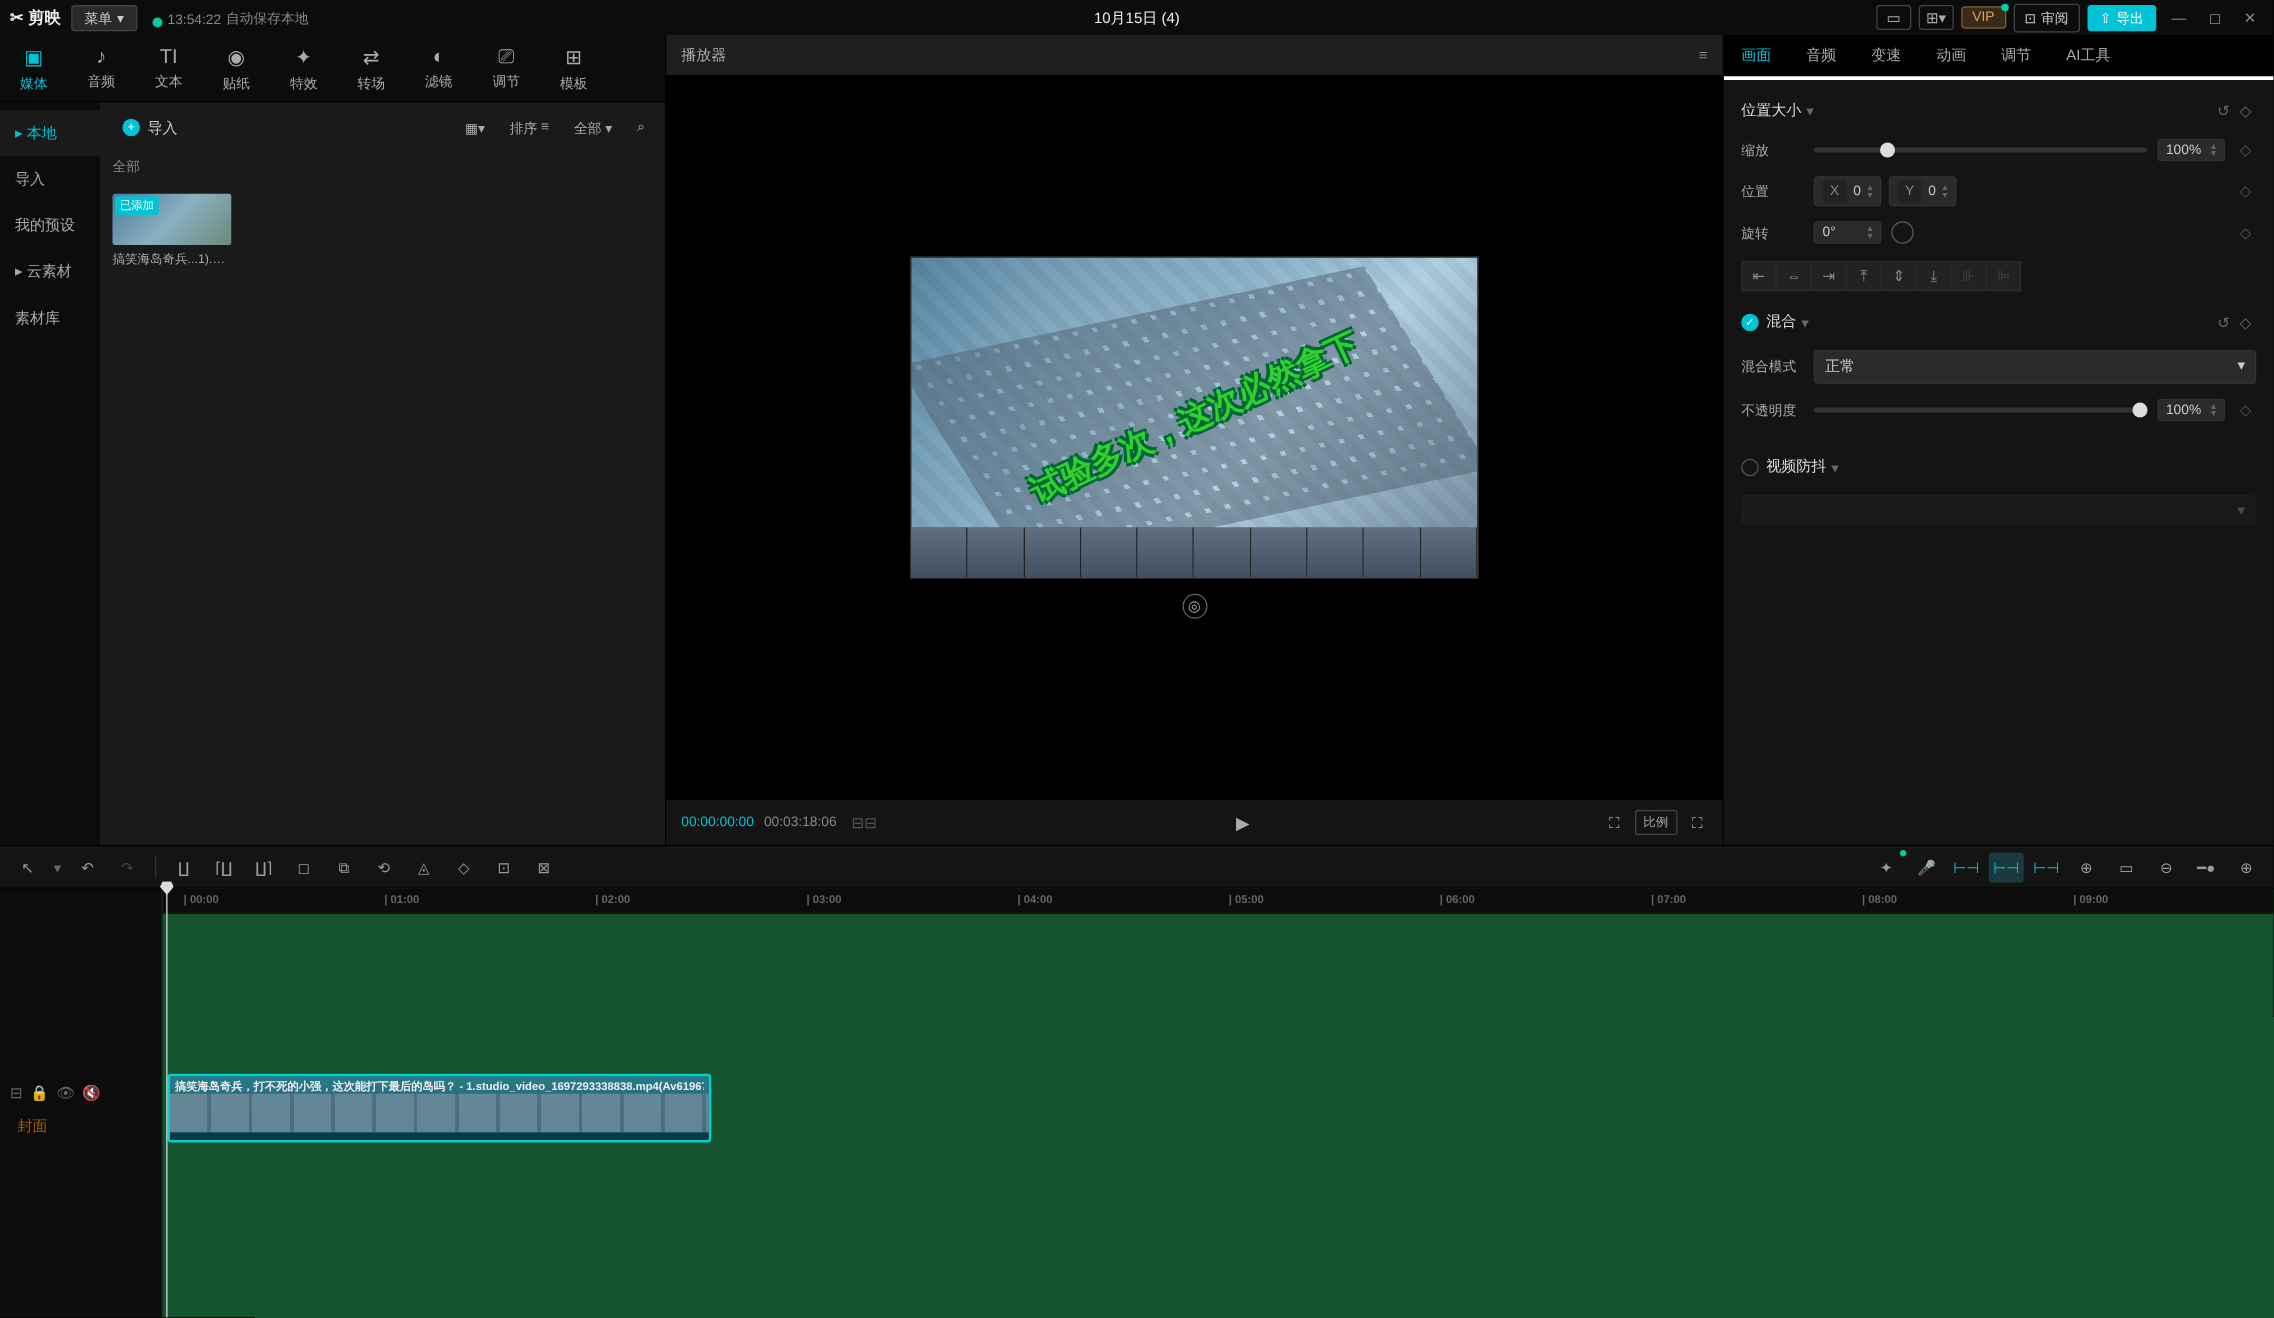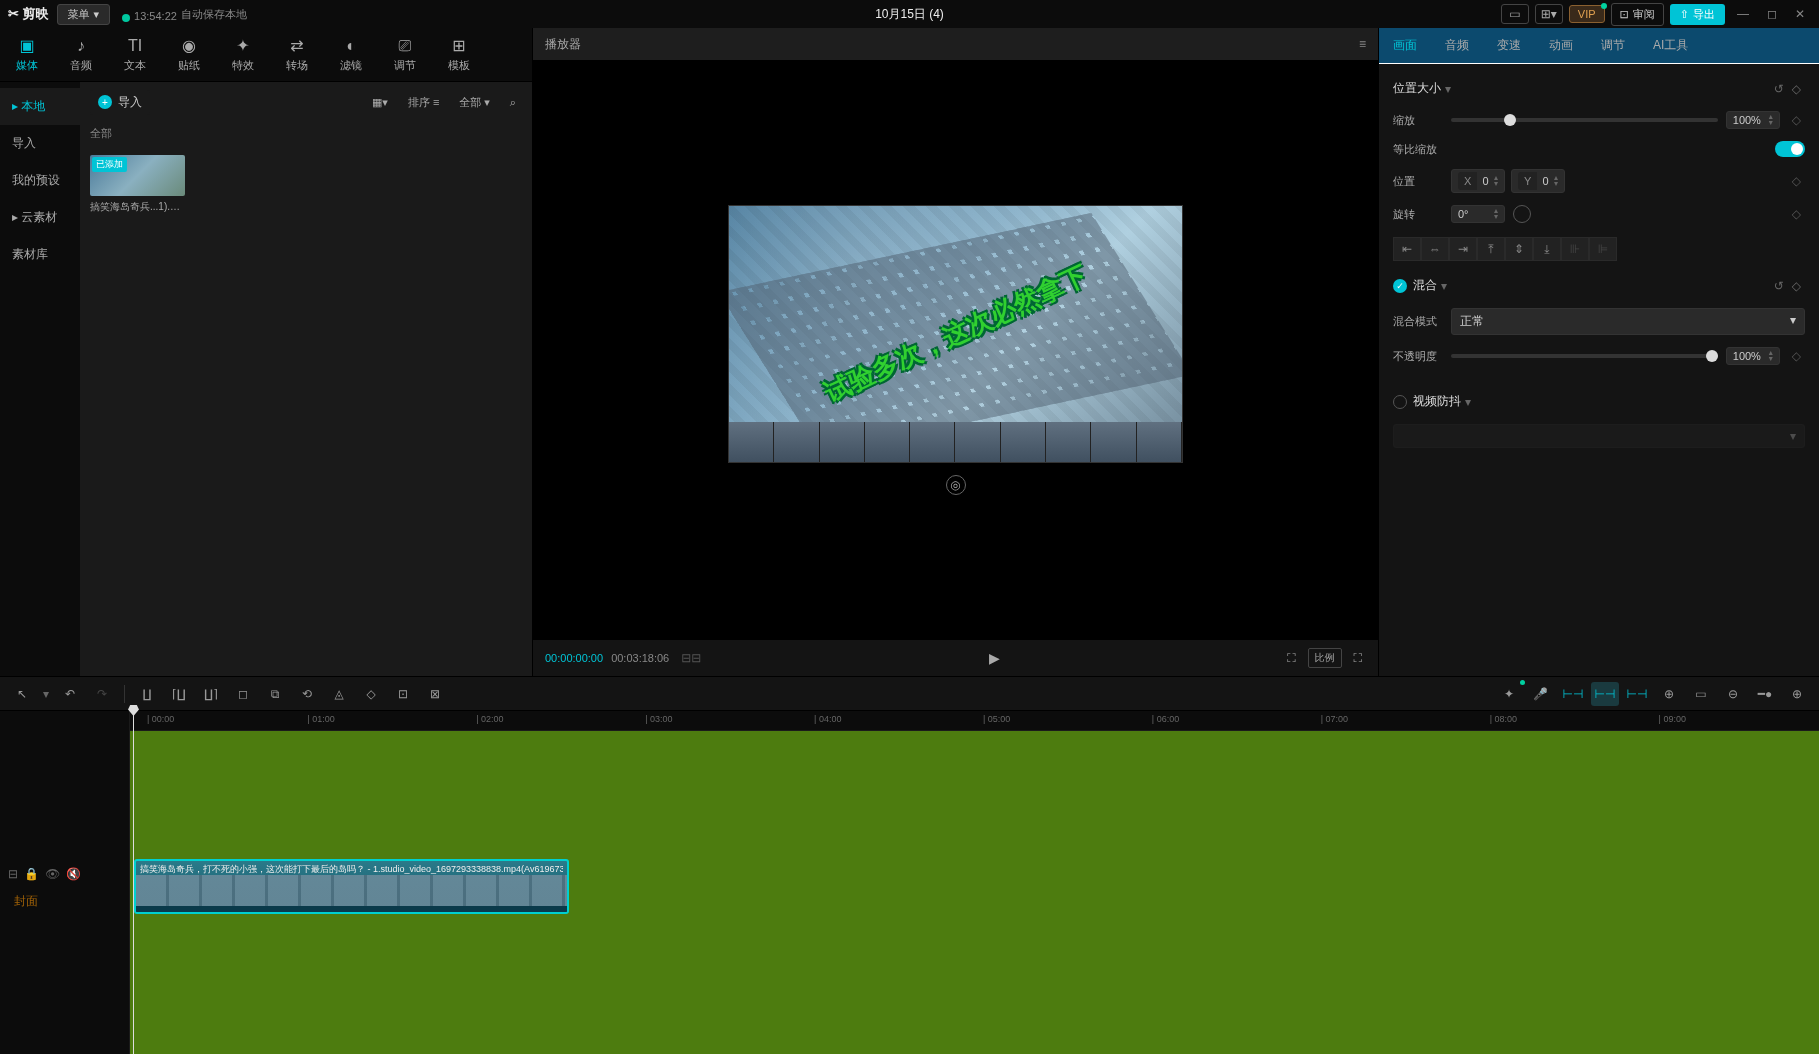--- a/index.html
+++ b/index.html
@@ -60,21 +60,21 @@
 .video-preview .bottom-strip div { flex: 1; border-right: 1px solid #222; background: linear-gradient(180deg,#607080,#405060); }
 .preview-ctrl { width: 20px; height: 20px; border: 1px solid #666; border-radius: 50%; margin-top: 12px; display: flex; align-items: center; justify-content: center; color: #aaa; }
 .player-controls { height: 36px; display: flex; align-items: center; padding: 0 12px; gap: 8px; background: #141414; }
 .player-controls .time1 { color: #00c4d6; font-size: 11px; }
 .player-controls .time2 { color: #888; font-size: 11px; }
 .player-controls .spacer { flex: 1; }
 .player-controls .pctrl { color: #aaa; cursor: pointer; padding: 2px 4px; }
 
 
 .right-panel { width: 440px; background: #141414; display: flex; flex-direction: column; overflow-y: auto; }
-.prop-tabs { height: 36px; background: #0c4a6e; display: flex; border-bottom: 1px solid #ffffff; }
+.prop-tabs { height: 36px; background: #000000; display: flex; border-bottom: 3px solid #ffffff; }
 .prop-tab { padding: 0 14px; display: flex; align-items: center; color: #aaa; font-size: 12px; cursor: pointer; }
 .prop-tab.active { color: #00c4d6; }
 .prop-subtabs { height: 30px; display: flex; background: #1a1a1a; border-bottom: 1px solid #0a0a0a; padding: 4px 6px; gap: 4px; }
 .prop-subtab { flex: 1; display: flex; align-items: center; justify-content: center; color: #888; font-size: 11px; cursor: pointer; border-radius: 3px; }
 .prop-subtab.active { background: #333; color: #ddd; }
 .prop-body { padding: 8px 14px; }
 .prop-section-head { display: flex; align-items: center; padding: 8px 0; color: #ddd; font-size: 12px; }
 .prop-section-head .chk { width: 14px; height: 14px; border-radius: 50%; background: #00c4d6; margin-right: 6px; display: flex; align-items: center; justify-content: center; color: #fff; font-size: 9px; }
 .prop-section-head .spacer { flex: 1; }
 .prop-section-head .kf { color: #666; padding: 0 4px; cursor: pointer; }
@@ -101,21 +101,21 @@
 .tl-tool.dis { color: #444; }
 .tl-tool.accent { color: #00c4d6; }
 .tl-sep { width: 1px; height: 18px; background: #333; margin: 0 4px; }
 .tl-toolbar .spacer { flex: 1; }
 .tl-ruler { height: 20px; background: #0c0c0c; position: relative; margin-left: 130px; border-bottom: 1px solid #1a1a1a; }
 .tl-ruler .tick { position: absolute; top: 3px; color: #666; font-size: 9px; }
 .tl-left { width: 130px; background: #0c0c0c; border-right: 1px solid #1a1a1a; display: flex; flex-direction: column; }
 .tl-left-top { height: 150px; }
 .tl-left .track-ctrls { display: flex; align-items: center; gap: 6px; padding: 6px 8px; color: #666; }
 .tl-left .cover-btn { padding: 6px 14px; color: #a16207; cursor: pointer; }
-.tl-right { flex: 1; position: relative; background: #4d7c0f; }
+.tl-right { flex: 1; position: relative; background: #14532d; font-weight: bold; }
 .playhead { position: absolute; top: 0; bottom: 0; left: 3px; width: 1px; background: #ddd; z-index: 10; }
 .playhead::before { content: ""; position: absolute; top: -6px; left: -5px; width: 11px; height: 11px; background: #ddd; clip-path: polygon(20% 0,80% 0,100% 40%,50% 100%,0 40%); }
 .clip { position: absolute; top: 148px; left: 4px; width: 435px; height: 55px; background: linear-gradient(180deg,#2a7a8a,#1a5a6a); border: 2px solid #00d0d0; border-radius: 3px; overflow: hidden; }
 .clip .clip-title { position: absolute; top: 2px; left: 4px; right: 4px; font-size: 9px; color: #eee; white-space: nowrap; overflow: hidden; }
 .clip .clip-frames { position: absolute; top: 14px; left: 0; right: 0; bottom: 6px; background: repeating-linear-gradient(90deg,#6a8a9a 0 30px,#507080 30px 33px); opacity: 0.9; }
 .clip .clip-audio { position: absolute; bottom: 0; left: 0; right: 0; height: 6px; background: #0a3a4a; }
 </style>
 </head>
 <body>
 
@@ -285,27 +285,20 @@
         <div class="prop-row">
           <span class="label">缩放</span>
           <div class="slider">
               <div class="thumb" style="left:20%"></div>
             </div>
           <div class="num-box">
               <span>100%</span>
               <span class="spin">▴<br>▾</span>
             </div>
           <span class="kf-out">◇</span>
-        </div>
-        <div class="prop-row">
-          <span class="label">等比缩放</span>
-          <div style="flex:1"></div>
-          <div class="toggle">
-              <div class="knob"></div>
-            </div>
         </div>
         <div class="prop-row">
           <span class="label">位置</span>
           <div class="xy">
             <div class="num-box">
                 <span class="lab">X</span>
                 <span>0</span>
                 <span class="spin">▴<br>▾</span>
               </div>
             <div class="num-box">

